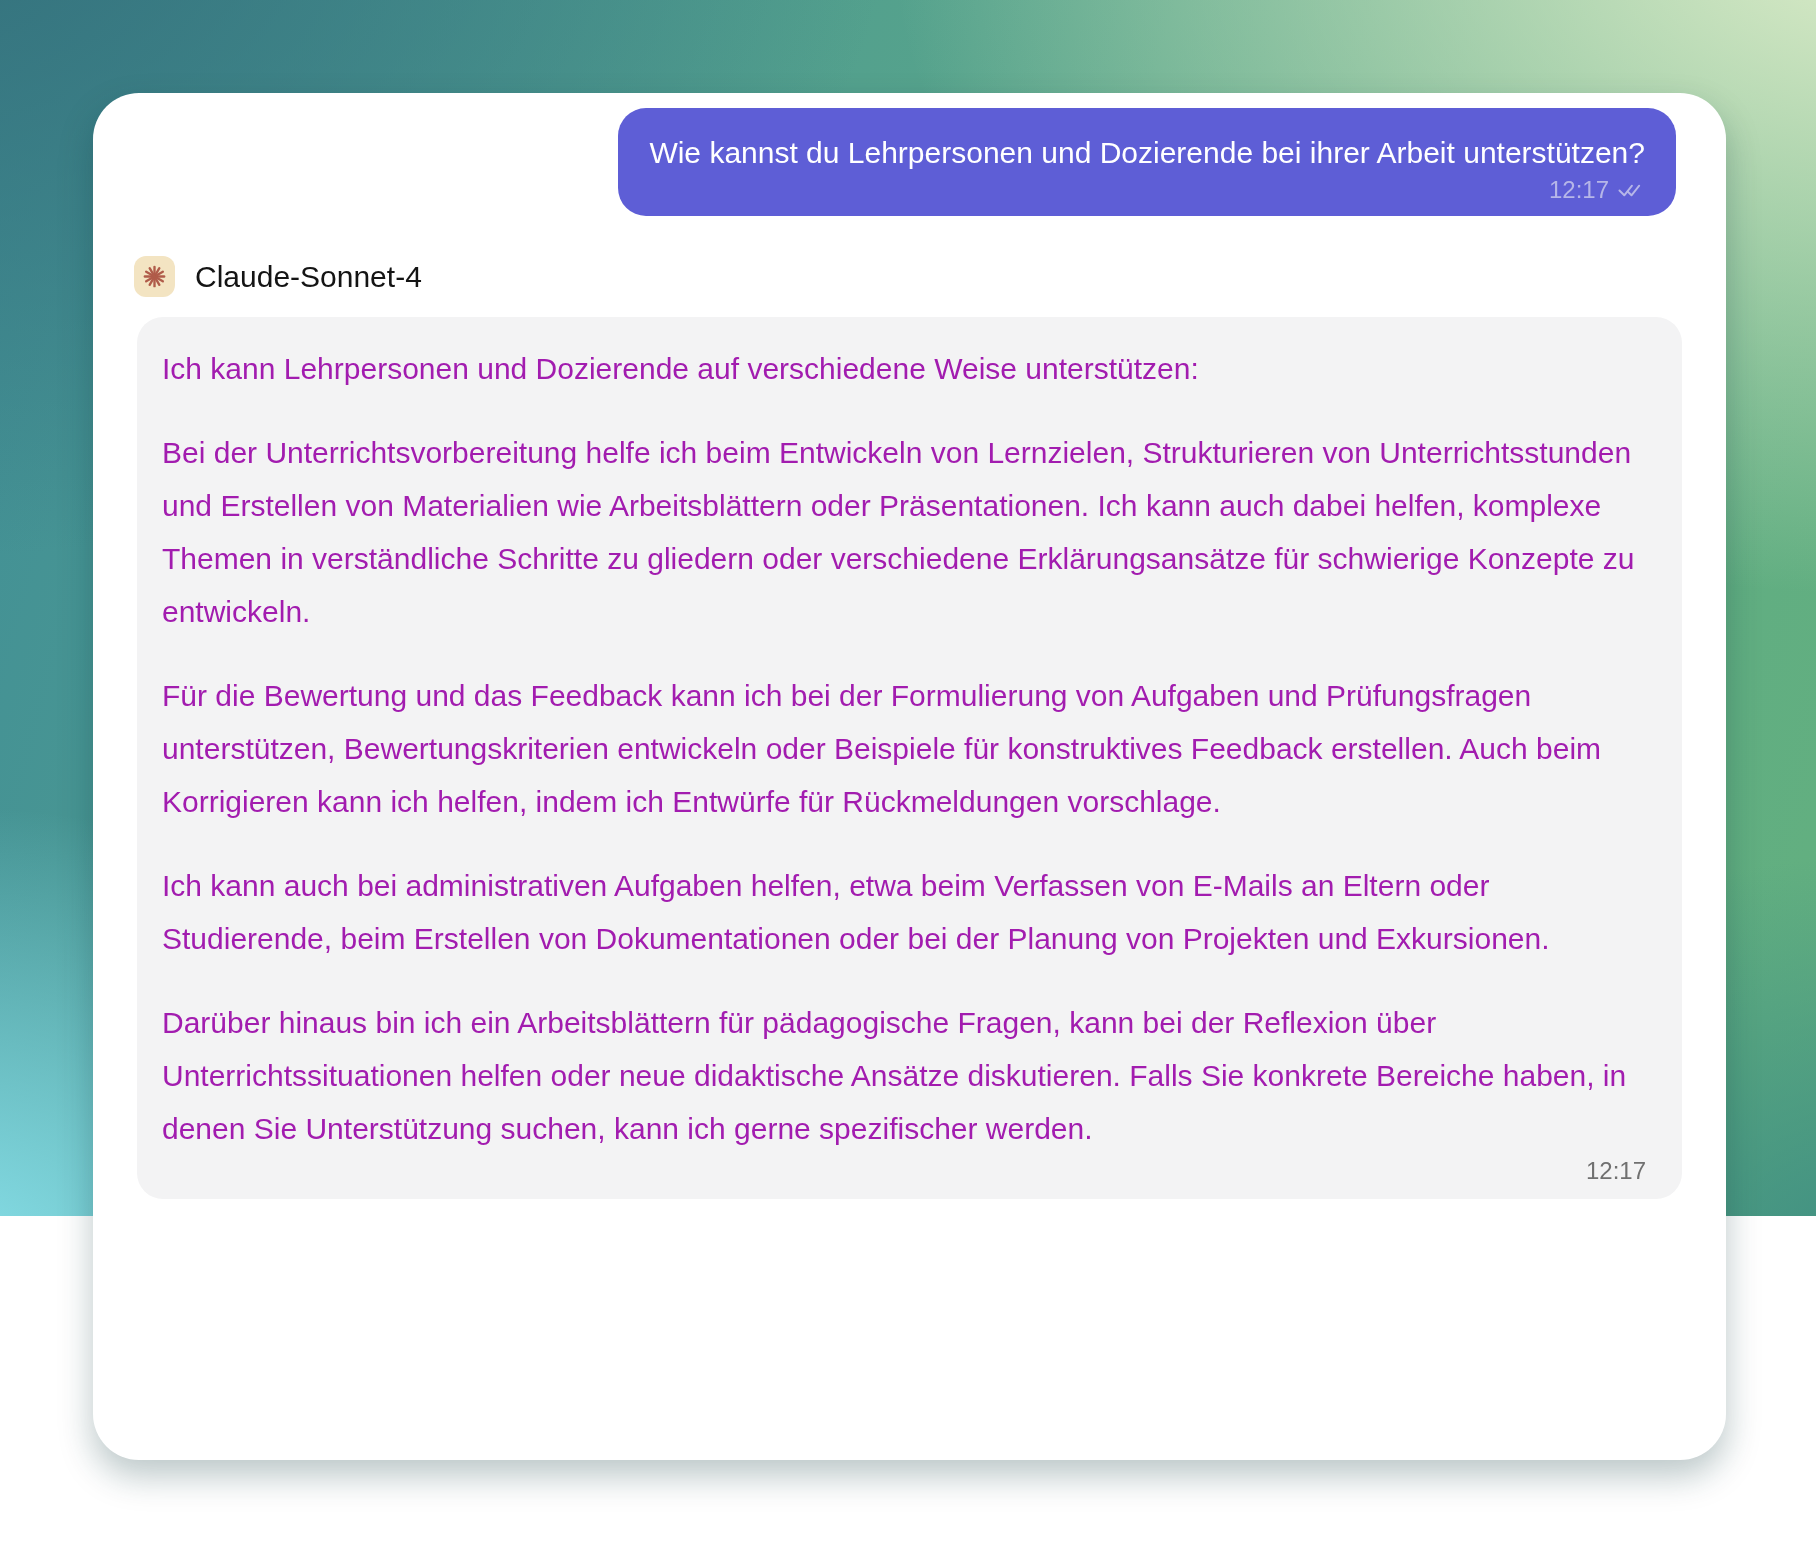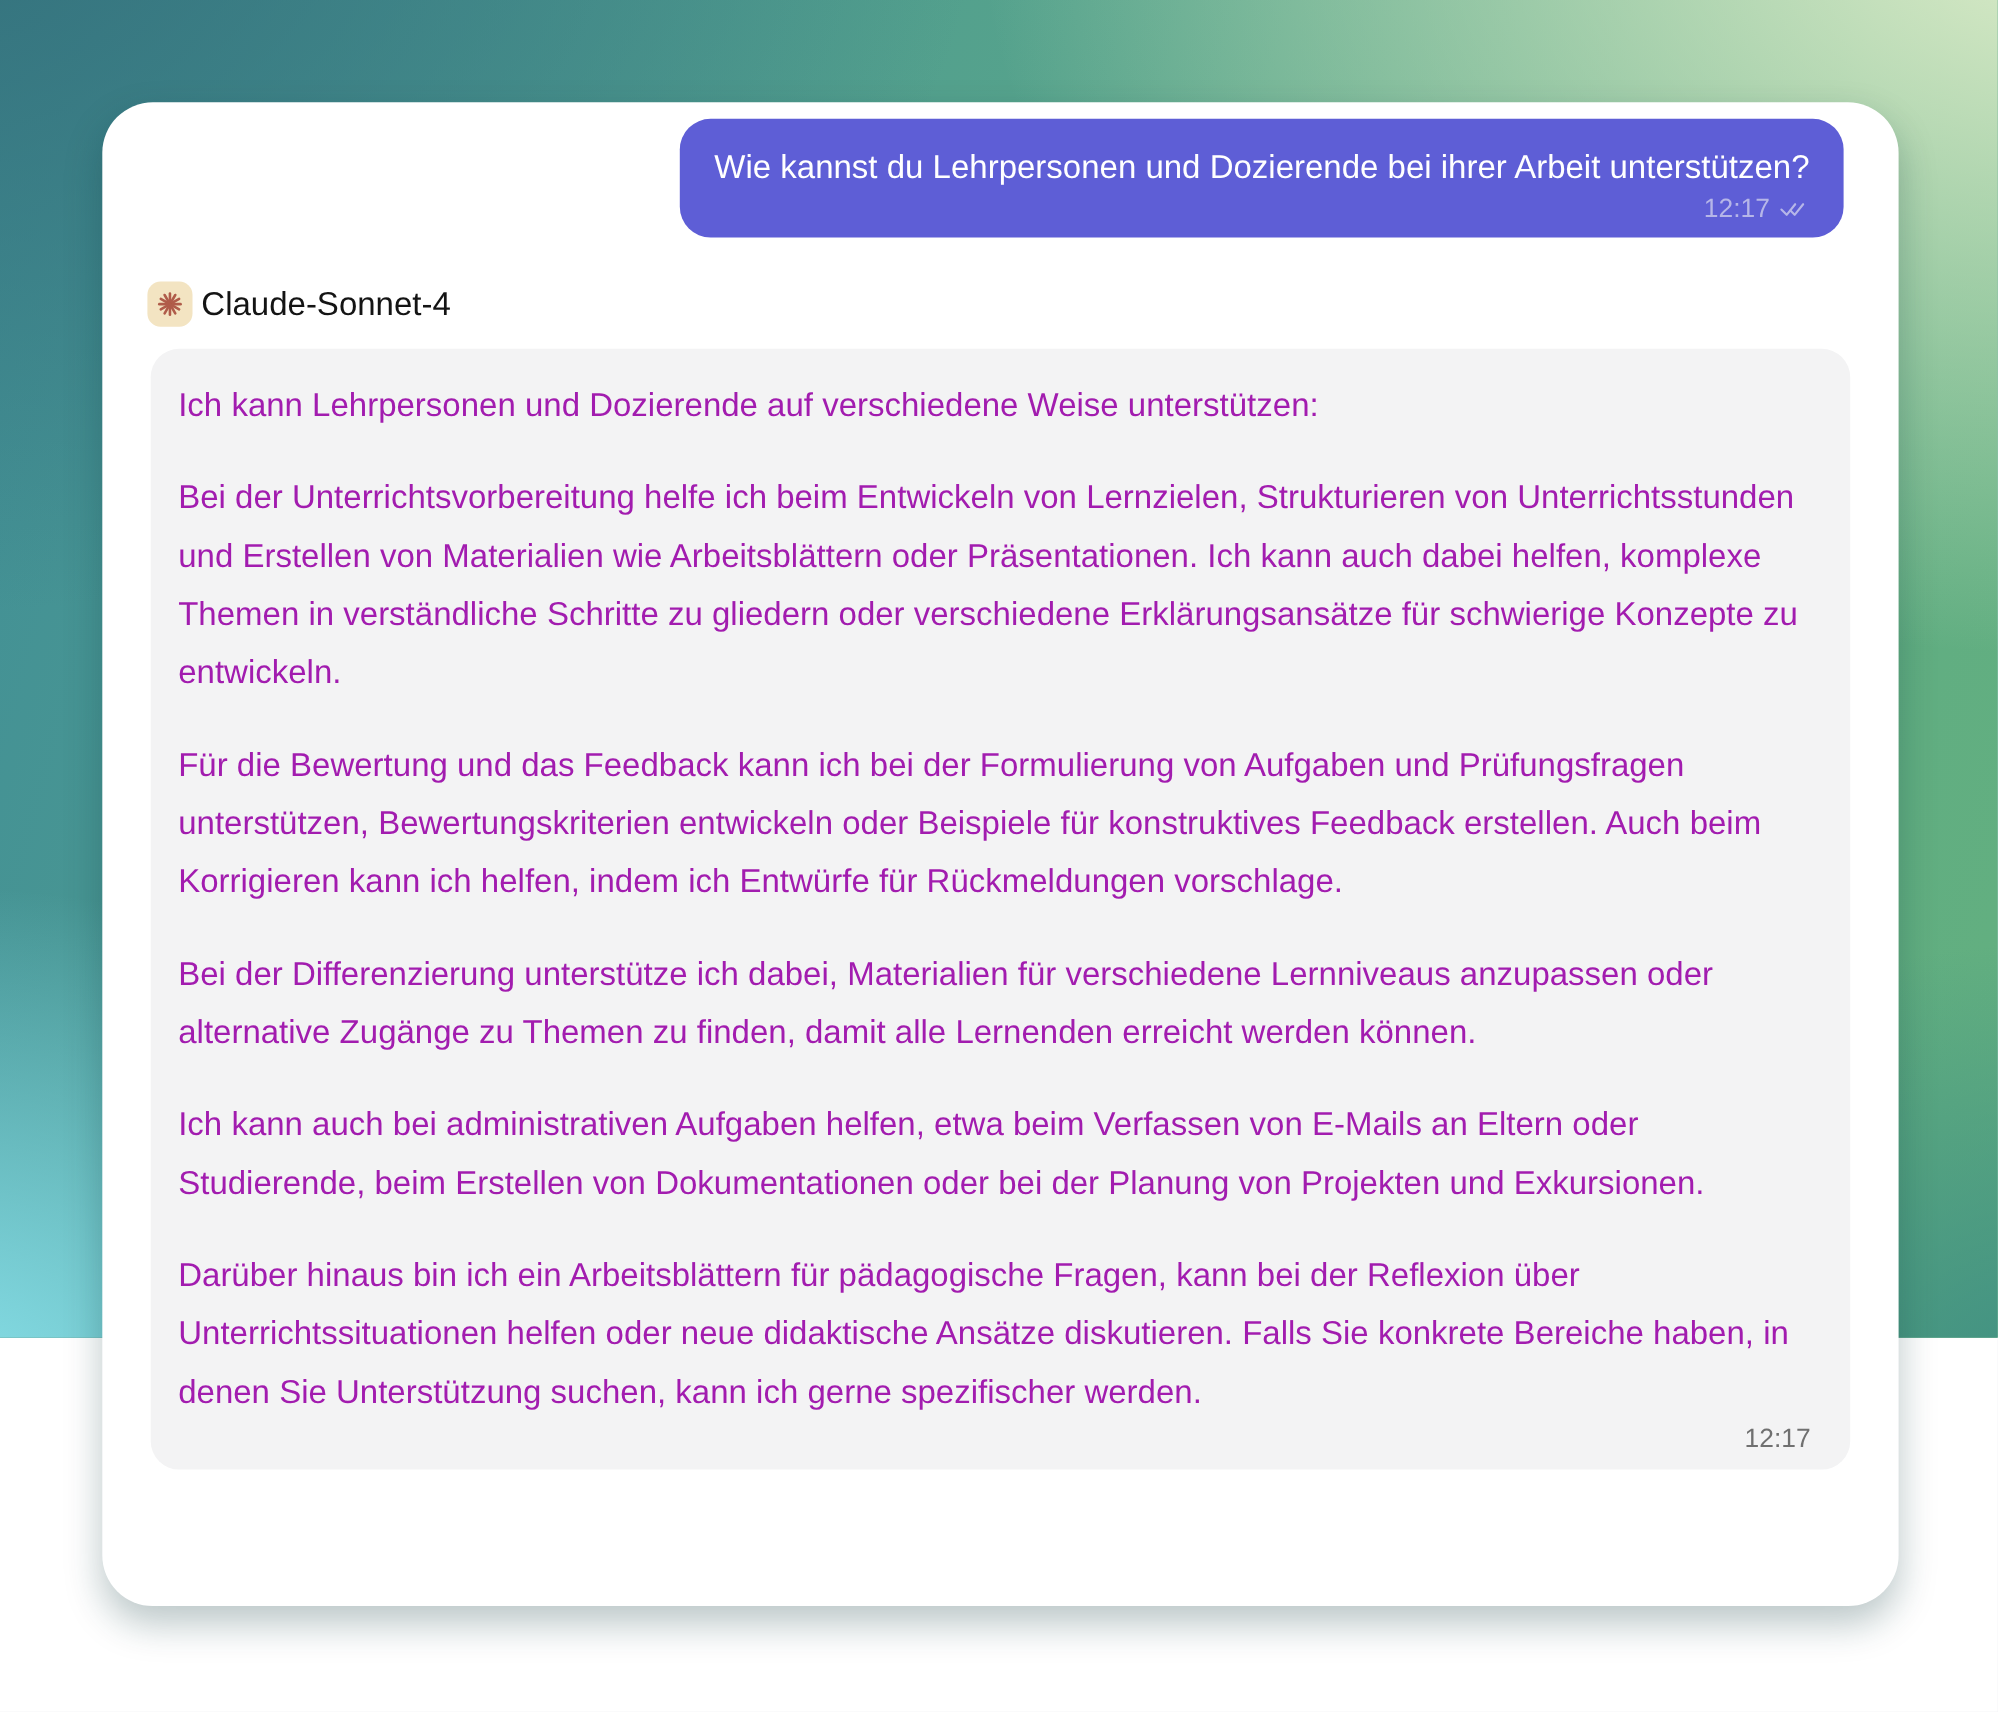--- a/index.html
+++ b/index.html
@@ -28,21 +28,21 @@
   .bubble.user{
     background:#5e5ed6;color:#ffffff;border-radius:28px;
     padding:25px 31px 12px 31px;max-width:1260px;width:fit-content;
   }
   .user-text{font-size:30px;line-height:39px;}
   .meta-row{
     display:flex;justify-content:flex-end;align-items:center;gap:9px;
     color:#b6b6e8;font-size:24px;line-height:28px;margin-top:4px;
   }
   .checks{display:inline-flex;align-items:center;}
-  .sender-row{display:flex;align-items:center;gap:8px;margin:40px 0 0 41px;}
+  .sender-row{display:flex;align-items:center;gap:20px;margin:40px 0 0 41px;}
   .avatar{
     width:41px;height:41px;border-radius:12px;background:#f3e4c2;
     display:flex;align-items:center;justify-content:center;flex:0 0 auto;
   }
   .sender-name{font-size:30px;color:#141414;}
   .bubble.assistant{
     background:#f3f3f4;border-radius:26px;margin:20px 44px 0 44px;
     padding:25px 36px 14px 25px;color:#1f1f1f;
   }
   .paragraphs p{
@@ -96,21 +96,20 @@
         </span>
       </span>
       <span class="sender-name">Claude-Sonnet-4</span>
     </div>
 
     <div class="bubble assistant">
       <div class="paragraphs">
           <p>Ich kann Lehrpersonen und Dozierende auf verschiedene Weise unterstützen:</p>
           <p>Bei der Unterrichtsvorbereitung helfe ich beim Entwickeln von Lernzielen, Strukturieren von Unterrichtsstunden und Erstellen von Materialien wie Arbeitsblättern oder Präsentationen. Ich kann auch dabei helfen, komplexe Themen in verständliche Schritte zu gliedern oder verschiedene Erklärungsansätze für schwierige Konzepte zu entwickeln.</p>
           <p>Für die Bewertung und das Feedback kann ich bei der Formulierung von Aufgaben und Prüfungsfragen unterstützen, Bewertungskriterien entwickeln oder Beispiele für konstruktives Feedback erstellen. Auch beim Korrigieren kann ich helfen, indem ich Entwürfe für Rückmeldungen vorschlage.</p>
-          <p>Bei der Differenzierung unterstütze ich dabei, Materialien für verschiedene Lernniveaus anzupassen oder alternative Zugänge zu Themen zu finden, damit alle Lernenden erreicht werden können.</p>
           <p>Ich kann auch bei administrativen Aufgaben helfen, etwa beim Verfassen von E-Mails an Eltern oder Studierende, beim Erstellen von Dokumentationen oder bei der Planung von Projekten und Exkursionen.</p>
           <p>Darüber hinaus bin ich ein Arbeitsblättern für pädagogische Fragen, kann bei der Reflexion über Unterrichtssituationen helfen oder neue didaktische Ansätze diskutieren. Falls Sie konkrete Bereiche haben, in denen Sie Unterstützung suchen, kann ich gerne spezifischer werden.</p>
         </div>
       <div class="assistant-meta">12:17</div>
     </div>
 
   </div>
 </div>
 
 </body></html>

